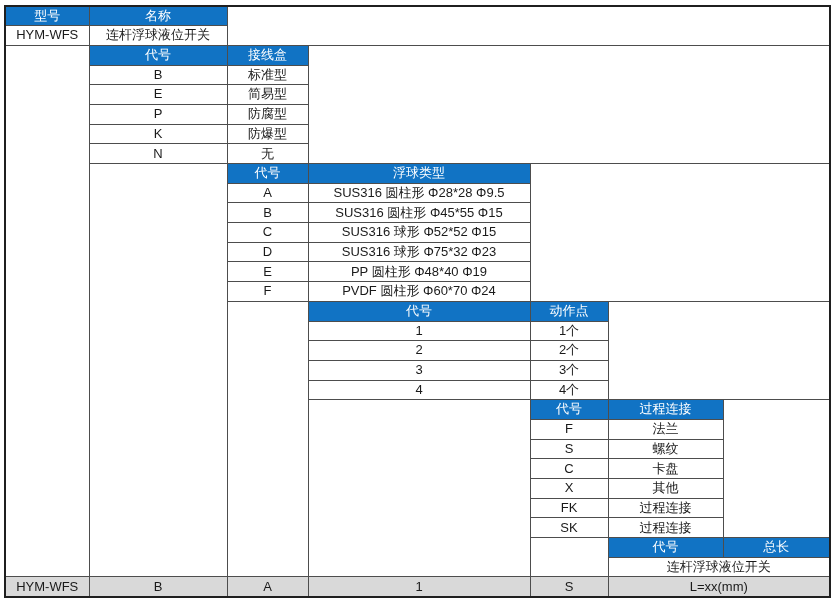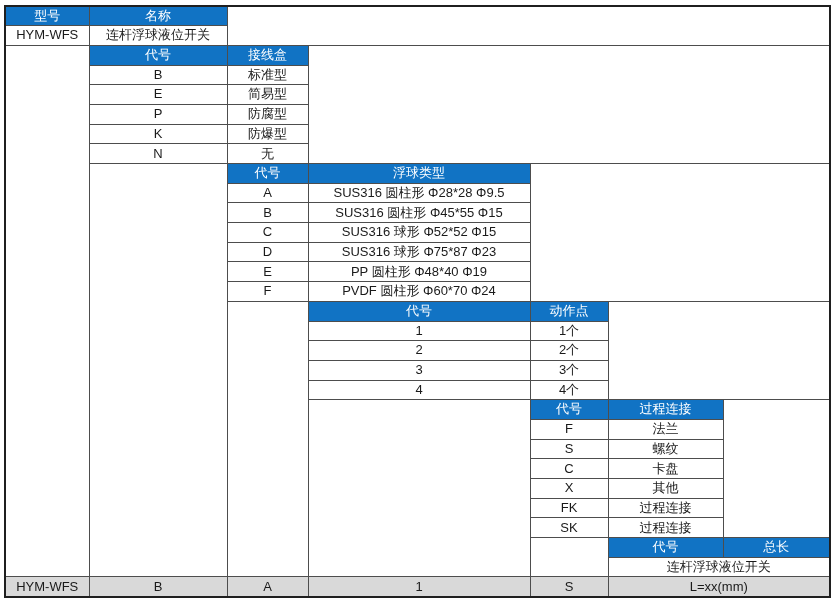--- a/index.html
+++ b/index.html
@@ -113,21 +113,21 @@
     <tr>
       <td>B</td>
       <td>SUS316 圆柱形 Φ45*55 Φ15</td>
     </tr>
     <tr>
       <td>C</td>
       <td>SUS316 球形 Φ52*52 Φ15</td>
     </tr>
     <tr>
       <td>D</td>
-      <td>SUS316 球形 Φ75*87 Φ23</td>
+      <td>SUS316 球形 Φ75*32 Φ23</td>
     </tr>
     <tr>
       <td>E</td>
       <td>PP 圆柱形 Φ48*40 Φ19</td>
     </tr>
     <tr>
       <td>F</td>
       <td>PVDF 圆柱形 Φ60*70 Φ24</td>
     </tr>
 

